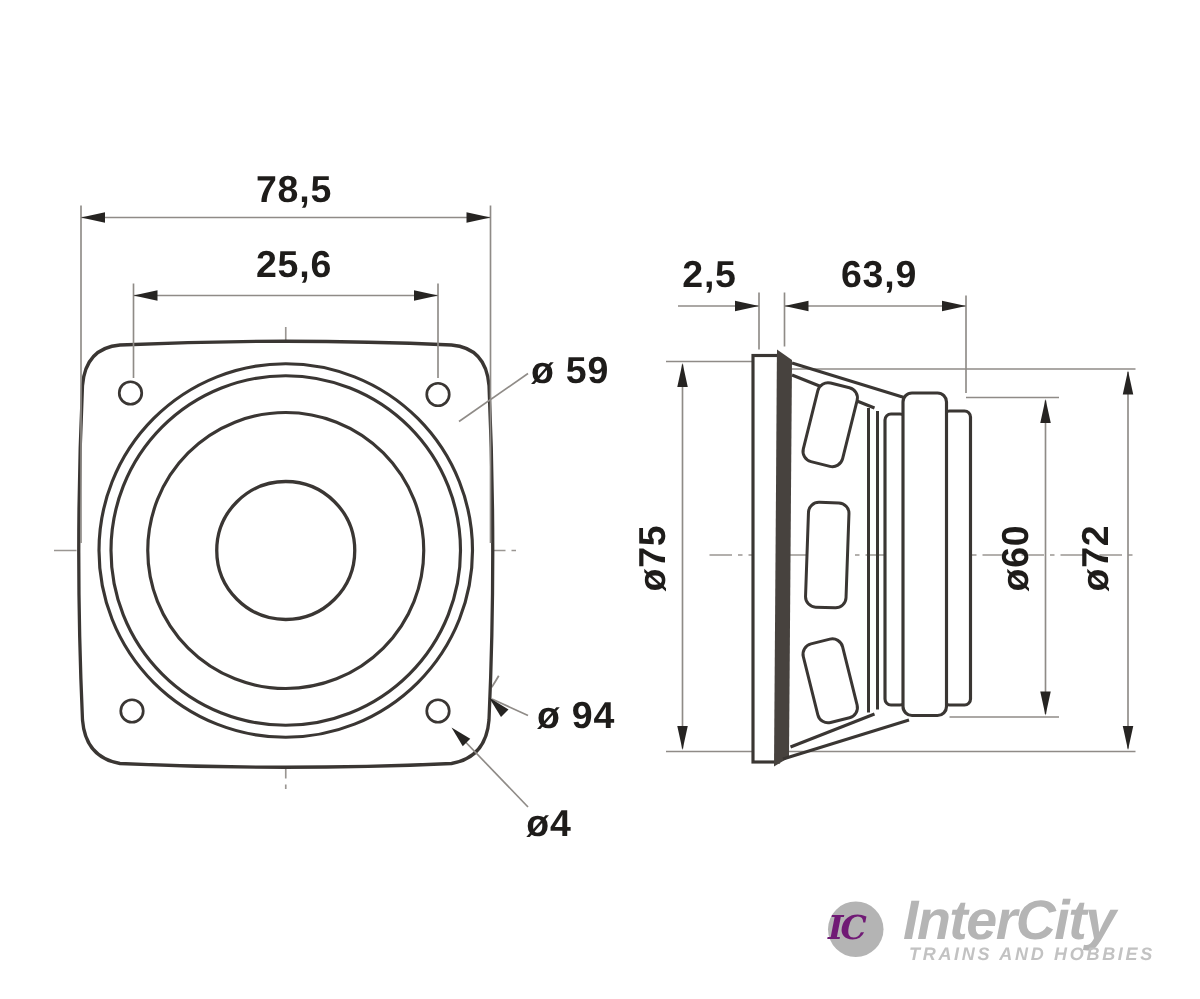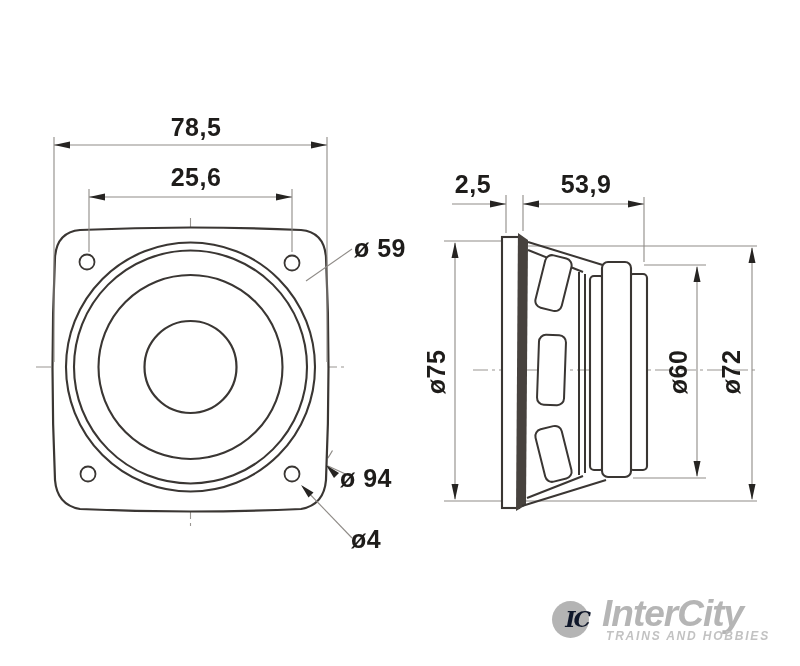--- a/index.html
+++ b/index.html
@@ -22,24 +22,24 @@
   }
   .dim-label.rot{
     transform:translate(-50%,-50%) rotate(-90deg);
   }
   
   .logo{position:absolute;left:548px;top:596px;width:240px;height:56px;}
   .logo-badge{
     position:absolute;left:4px;top:5px;
     width:37px;height:37px;border-radius:50%;
     background:#b4b4b4;
-    color:#0f172a;
+    color:#701a75;
     font-family:"DejaVu Serif", serif;
     font-weight:700;font-style:italic;
-    font-size:22px;line-height:37px;text-align:right;
+    font-size:22px;line-height:37px;text-align:left;
     letter-spacing:-2px;
   }
   .logo-name{
     position:absolute;left:54px;top:-3px;
     font-size:37px;font-weight:700;font-style:italic;
     color:#b5b5b5;letter-spacing:-1px;
   }
   .logo-tagline{
     position:absolute;left:58px;top:33px;
     font-size:12px;font-weight:700;font-style:italic;
@@ -167,24 +167,24 @@
       <polygon points="752,500 748.5,484 755.5,484"></polygon>
       <polygon points="697,266 693.5,282 700.5,282"></polygon>
       <polygon points="697,477 693.5,461 700.5,461"></polygon>
     </g>
   </g>
 </svg>
 
   <span class="dim-label" style="left:196px;top:127px;">78,5</span>
   <span class="dim-label" style="left:196px;top:177px;">25,6</span>
   <span class="dim-label" style="left:380px;top:248px;">ø 59</span>
-  <span class="dim-label" style="left:366px;top:478px;text-align:right;">ø 94</span>
-  <span class="dim-label" style="left:366px;top:539px;">ø4</span>
+  <span class="dim-label" style="left:384px;top:478px;text-align:right;">ø 94</span>
+  <span class="dim-label" style="left:366px;top:550px;">ø4</span>
   <span class="dim-label" style="left:473px;top:184px;">2,5</span>
-  <span class="dim-label" style="left:586px;top:184px;">53,9</span>
+  <span class="dim-label" style="left:586px;top:184px;">63,9</span>
   <span class="dim-label rot" style="left:436px;top:372px;">ø75</span>
   <span class="dim-label rot" style="left:678px;top:372px;">ø60</span>
   <span class="dim-label rot" style="left:731px;top:372px;">ø72</span>
 
   <div class="logo">
     <div class="logo-badge">IC</div>
     <div class="logo-name">InterCity</div>
     <div class="logo-tagline">TRAINS AND HOBBIES</div>
   </div>
 

